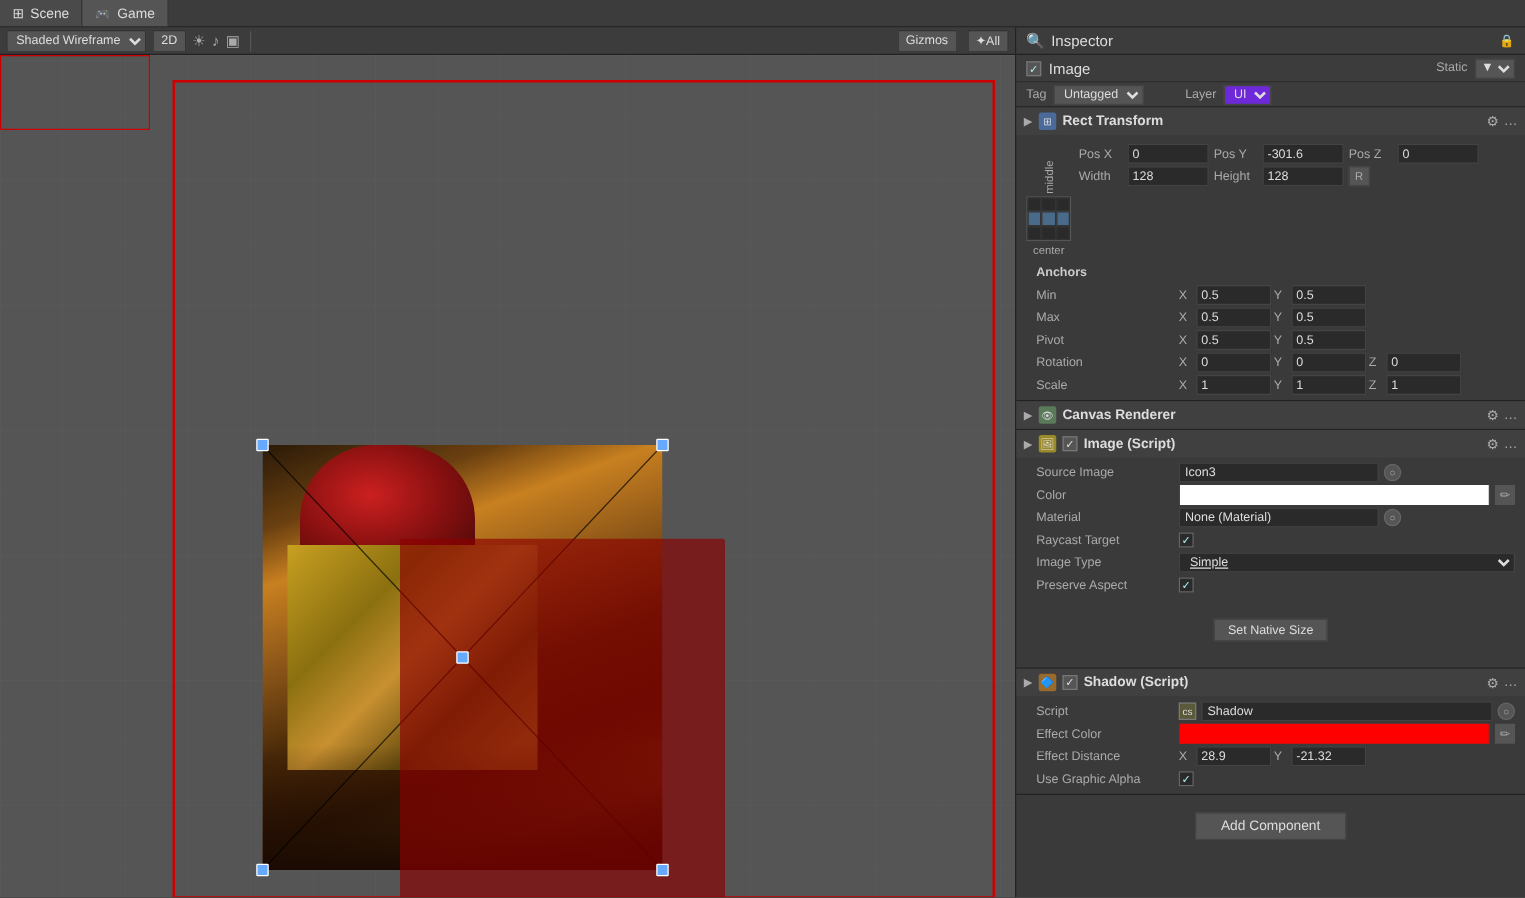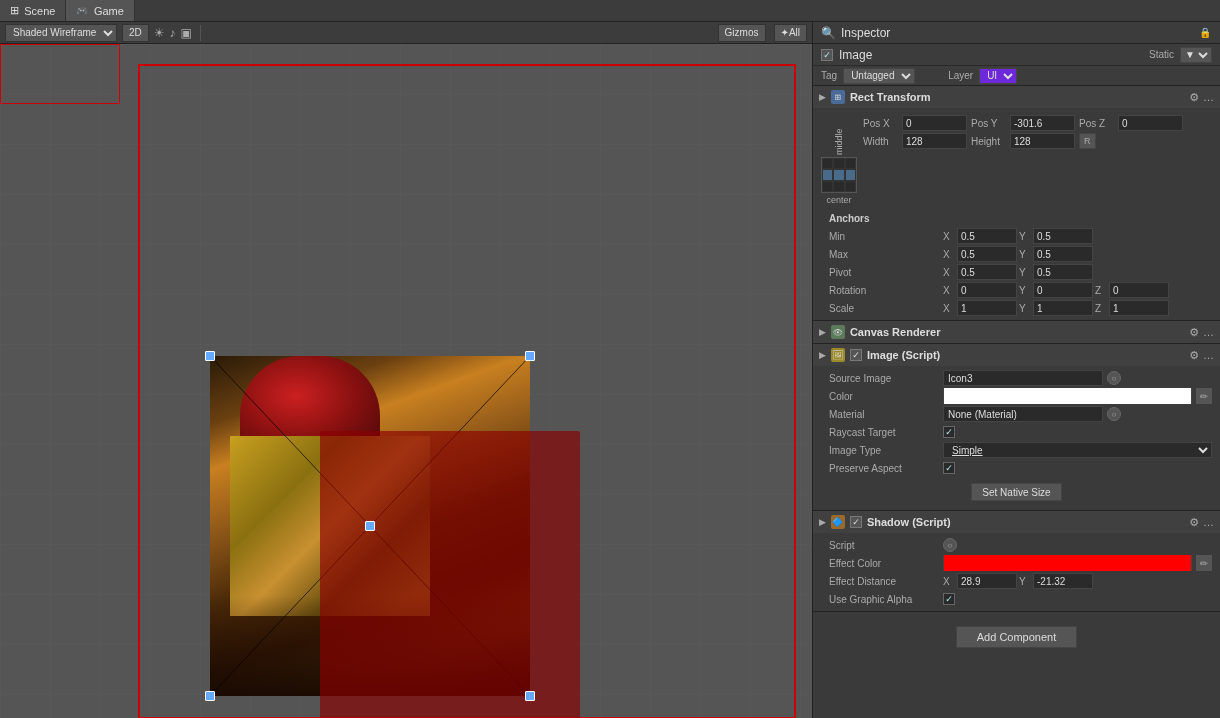--- a/index.html
+++ b/index.html
@@ -402,21 +402,21 @@
 
     
     .native-size-btn {
       background: #555;
       color: #ddd;
       border: 1px solid #444;
       font-size: 10px;
       height: 18px;
       padding: 0 10px;
       cursor: pointer;
-      margin: 3px auto;
+      margin: 15px auto;
       display: block;
     }
 
     .add-component-btn {
       background: #555;
       color: #ddd;
       border: 1px solid #444;
       font-size: 11px;
       height: 22px;
       padding: 0 20px;
@@ -777,20 +777,24 @@
         <div class="header-icons">
           <span>⚙</span>
           <span>…</span>
         </div>
       </div>
 
       <div class="component-body">
 
         <div class="prop-row">
           <span class="prop-label">Script</span>
+          <div class="script-field">
+            <div class="script-icon">cs</div>
+            <input class="input-field" type="text" value="Shadow" style="flex: 1 1 0%;">
+          </div>
           <div class="dot-btn">○</div>
         </div>
 
         <div class="prop-row">
           <span class="prop-label">Effect Color</span>
           <div class="color-field">
             <div class="color-preview" style="background:#ff0000;"></div>
           </div>
           <button class="color-picker-btn">✏</button>
         </div>

